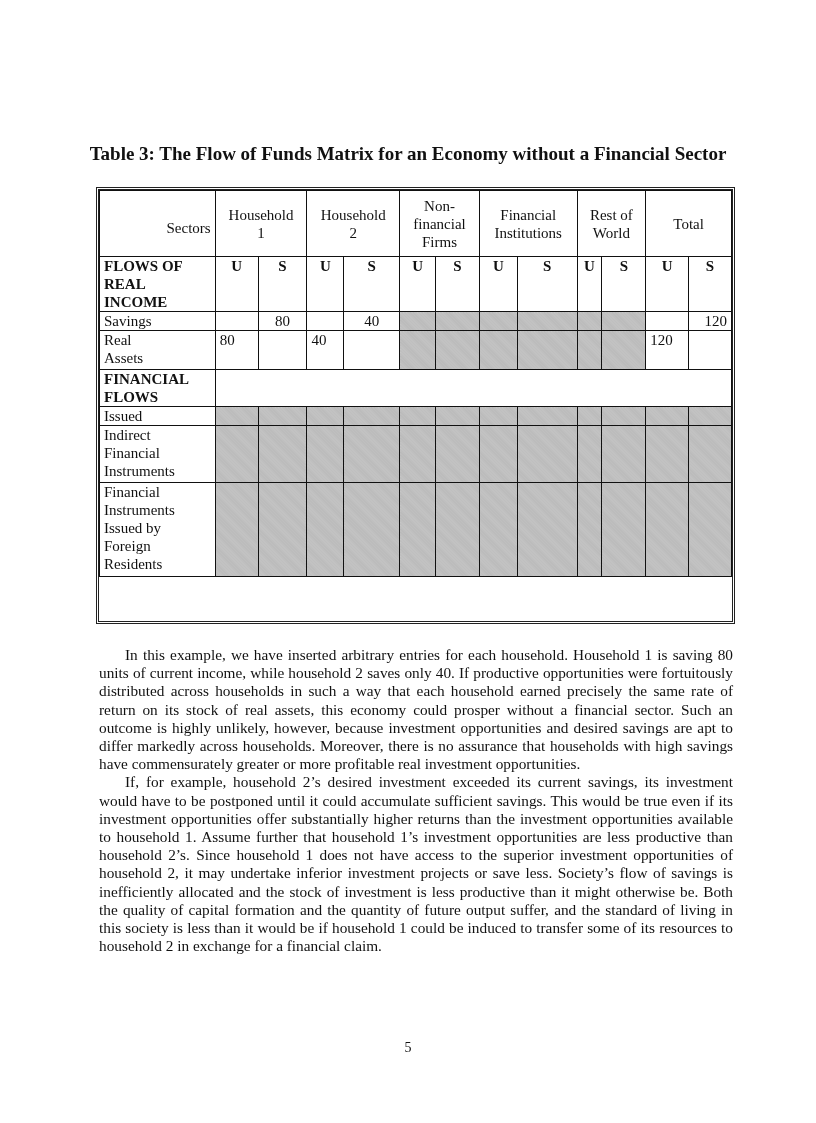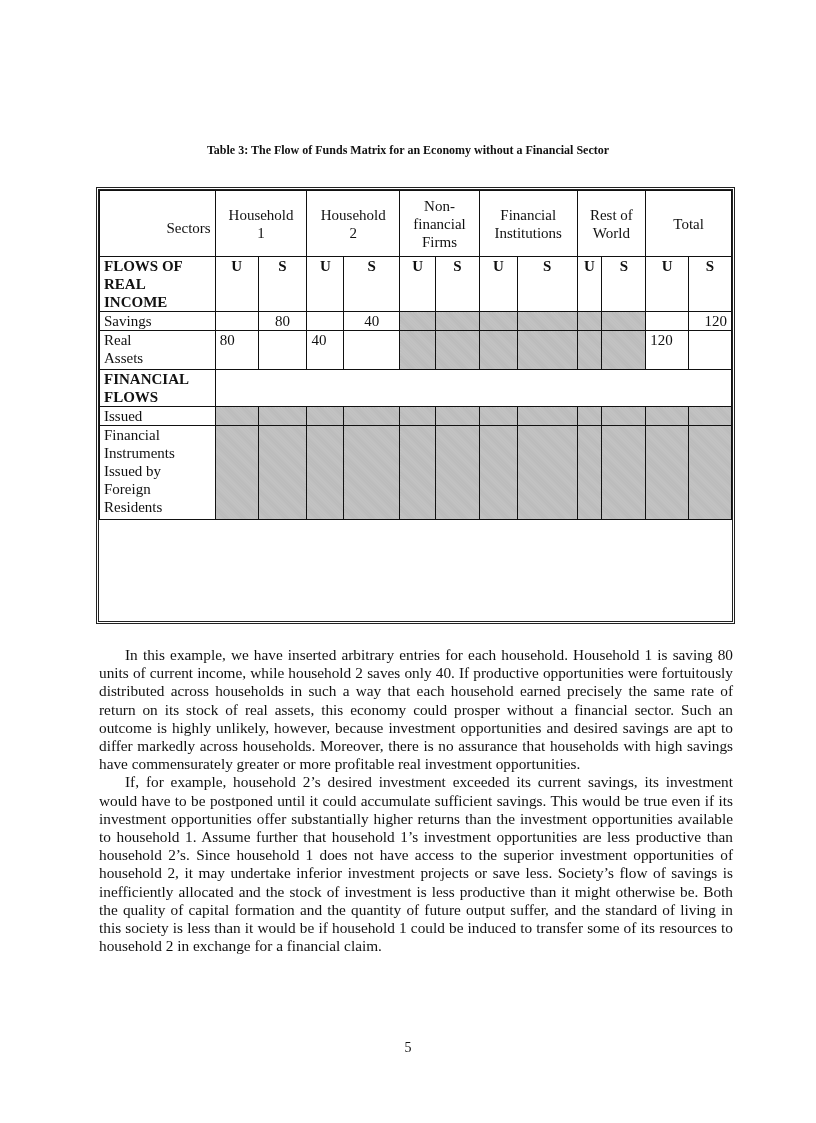--- a/index.html
+++ b/index.html
@@ -1,17 +1,17 @@
 <!DOCTYPE html>
 <html><head>
 <meta charset="utf-8">
 <style>
   html, body { margin:0; padding:0; background:#ffffff; }
   body { width:816px; height:1123px; position:relative; font-family:"Liberation Serif", "DejaVu Serif", serif; color:#111; overflow:hidden; }
-  .title { position:absolute; left:0; width:816px; top:143px; text-align:center; font-weight:bold; font-size:12px; }
+  .title { position:absolute; left:0; width:816px; top:143px; text-align:center; font-weight:bold; font-size:19px; }
   .tbl-wrap { position:absolute; left:96px; top:187px; width:639px; height:437px; border:3px double #222; box-sizing:border-box; }
   table.fof { position:absolute; left:0; top:0; border-collapse:collapse; table-layout:fixed; font-size:15px; line-height:18px; }
   table.fof td { border:1.5px solid #111; padding:0 4px; vertical-align:top; overflow:hidden; }
   table.fof td.c { text-align:center; }
   table.fof td.hdr { vertical-align:middle; text-align:center; line-height:18px; }
   table.fof td.sec { text-align:right; vertical-align:middle; }
   table.fof td.b { font-weight:bold; }
   .shade { background-color:#b9b9b9; background-image:repeating-linear-gradient(45deg, rgba(255,255,255,0.18) 0 1px, rgba(0,0,0,0) 1px 2px); }
   .para { position:absolute; left:99px; width:634px; font-size:15.3px; line-height:18.2px; text-align:justify; }
   .para p { margin:0; text-indent:26px; }
@@ -126,20 +126,37 @@
           <td class="shade"></td>
     <td class="shade"></td>
           <td class="shade"></td>
           <td class="shade"></td>
           <td class="shade"></td>
     <td class="shade"></td>
           <td class="shade"></td>
           <td class="shade"></td>
           <td class="shade"></td>
   </tr>
+  <tr style="height:57px">
+    <td>
+            <div style="width:80px">Indirect Financial Instruments</div>
+          </td>
+    <td class="shade"></td>
+          <td class="shade"></td>
+          <td class="shade"></td>
+          <td class="shade"></td>
+    <td class="shade"></td>
+          <td class="shade"></td>
+          <td class="shade"></td>
+          <td class="shade"></td>
+    <td class="shade"></td>
+          <td class="shade"></td>
+          <td class="shade"></td>
+          <td class="shade"></td>
+  </tr>
   <tr style="height:94px">
     <td>
             <div style="width:80px">Financial Instruments Issued by Foreign Residents</div>
           </td>
     <td class="shade"></td>
           <td class="shade"></td>
           <td class="shade"></td>
           <td class="shade"></td>
     <td class="shade"></td>
           <td class="shade"></td>

